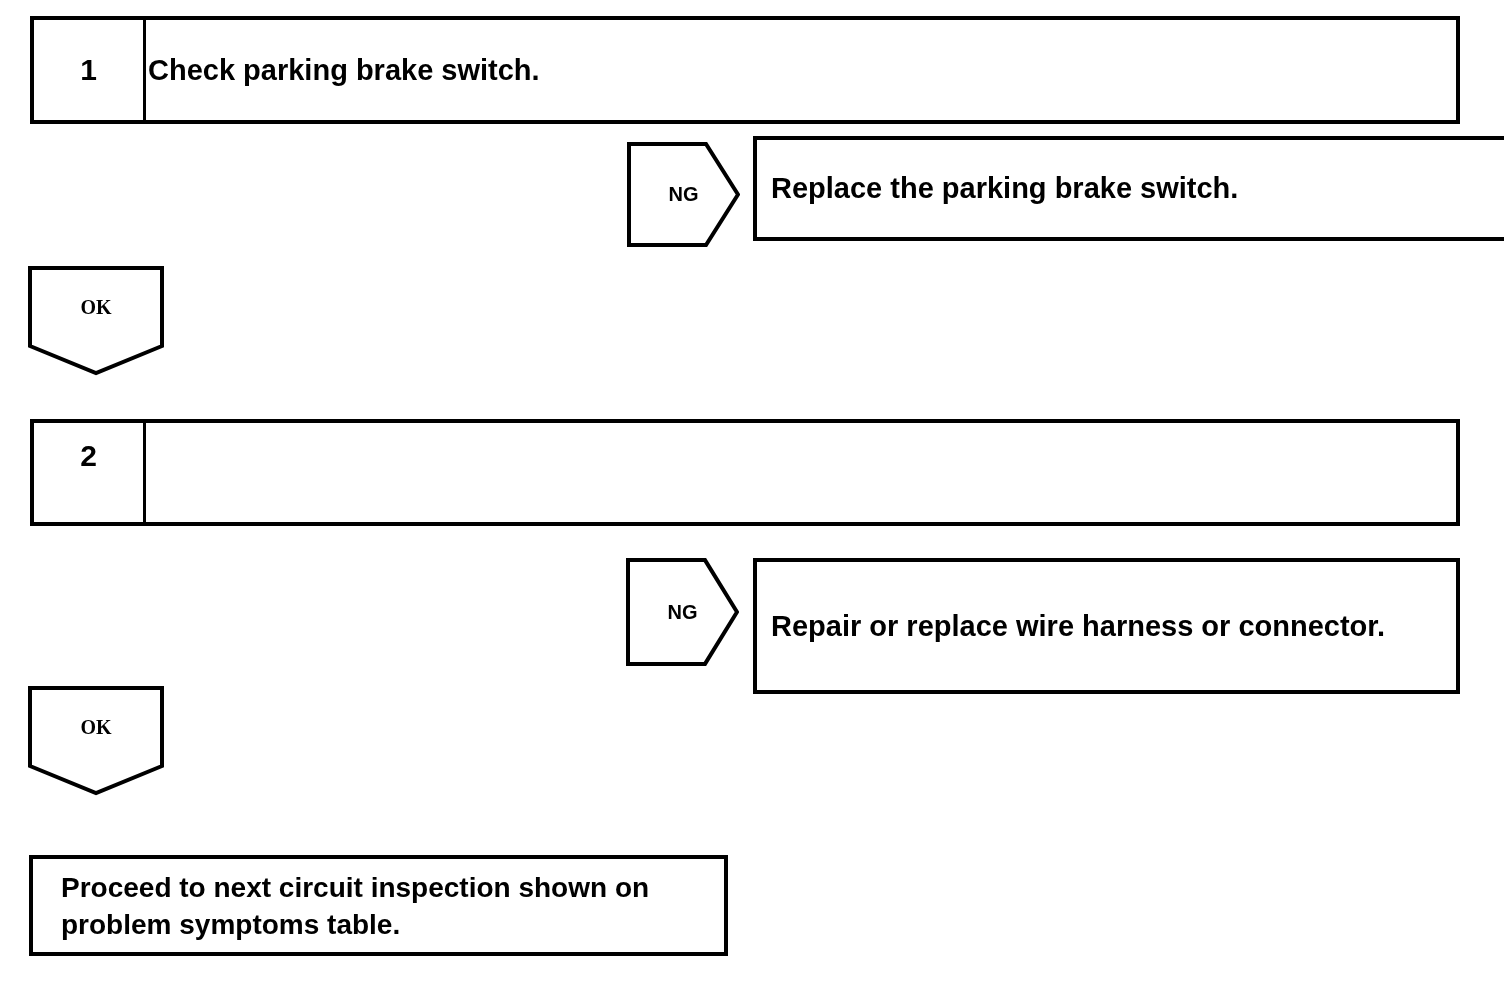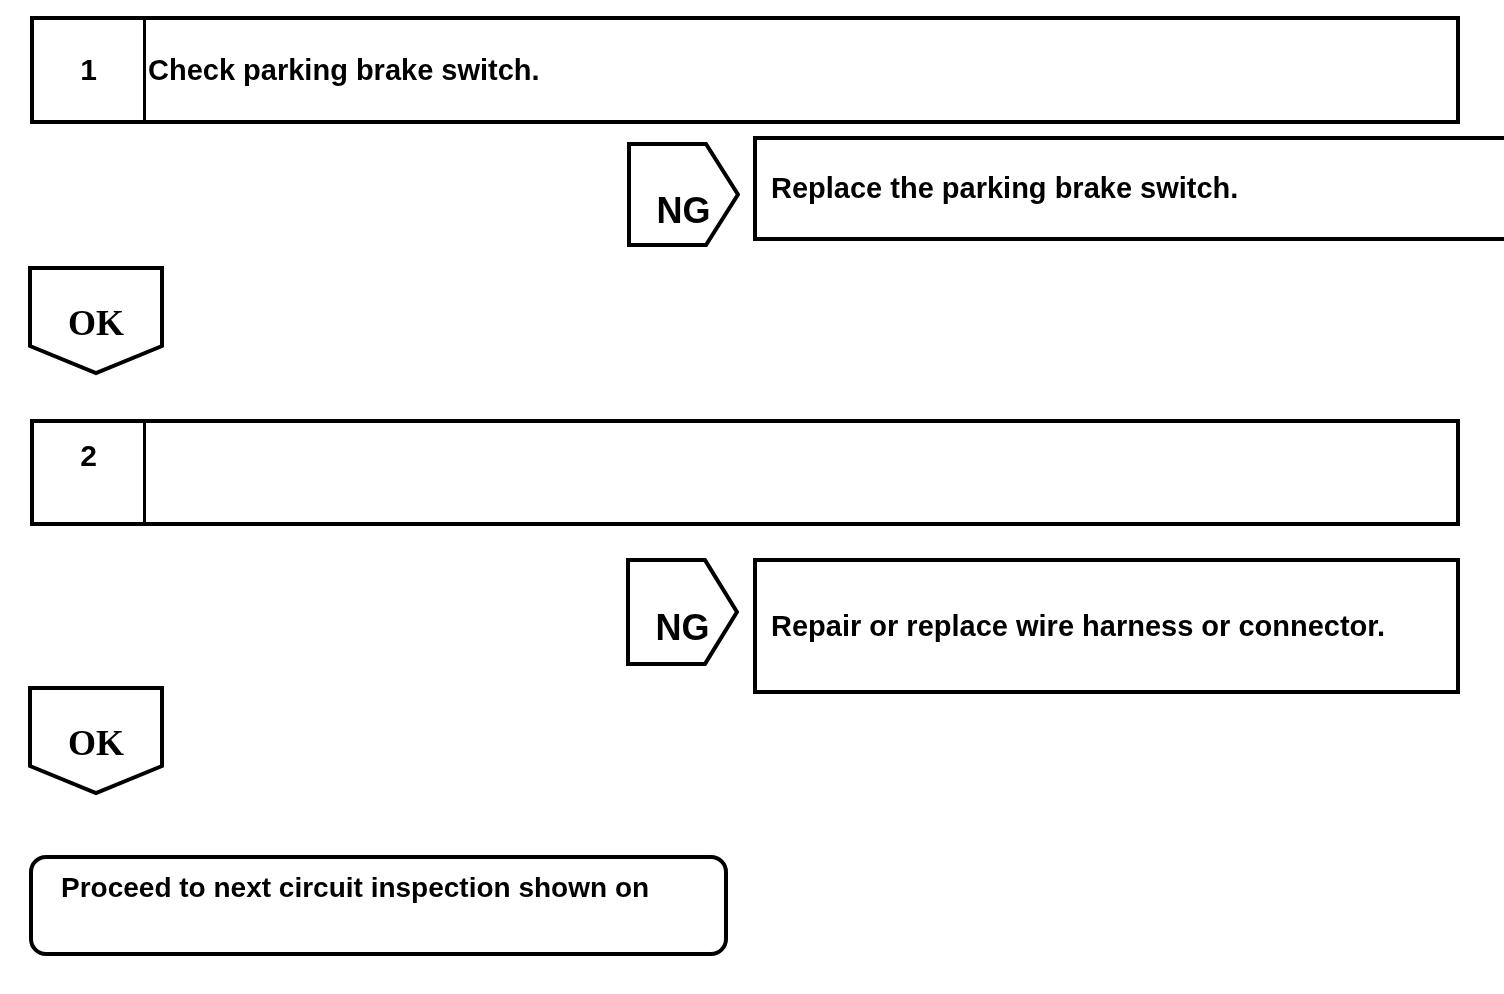--- a/index.html
+++ b/index.html
@@ -59,34 +59,33 @@
   }
   .shape svg {
     position: absolute;
     left: 0;
     top: 0;
     display: block;
   }
   .shape-label {
     position: absolute;
     left: 0;
-    top: 16px;
+    top: 0;
     width: 100%;
     display: flex;
     align-items: center;
     justify-content: center;
-    font-size: 36px;
+    font-size: 20px;
   }
   .ng-label-wrap { height: 105px; }
   .ok-label-wrap { height: 82px; font-family: Liberation Serif, serif; }
   .final-box {
     padding: 10px 20px 0 28px;
     font-size: 28px;
     line-height: 37px;
-    border-radius: 17px;
   }
   .final-line { white-space: nowrap; }
 </style>
 </head>
 <body>
 
 <div class="canvas">
 
   <div class="box step-box" style="left:30px; top:16px; width:1430px; height:108px;">
     <div class="num-cell">1</div>
@@ -124,15 +123,16 @@
 
   <div class="shape" style="left:28px; top:686px; width:136px; height:110px;">
     <svg width="136" height="110" viewBox="0 0 136 110">
       <polygon points="2,2 134,2 134,80 68,107 2,80" fill="#ffffff" stroke="#000000" stroke-width="4"></polygon>
     </svg>
     <span class="shape-label ok-label-wrap">OK</span>
   </div>
 
   <div class="box final-box" style="left:29px; top:855px; width:699px; height:101px;">
     <div class="final-line">Proceed to next circuit inspection shown on</div>
+    <div class="final-line">problem symptoms table.</div>
   </div>
 
 </div>
 
 </body></html>

